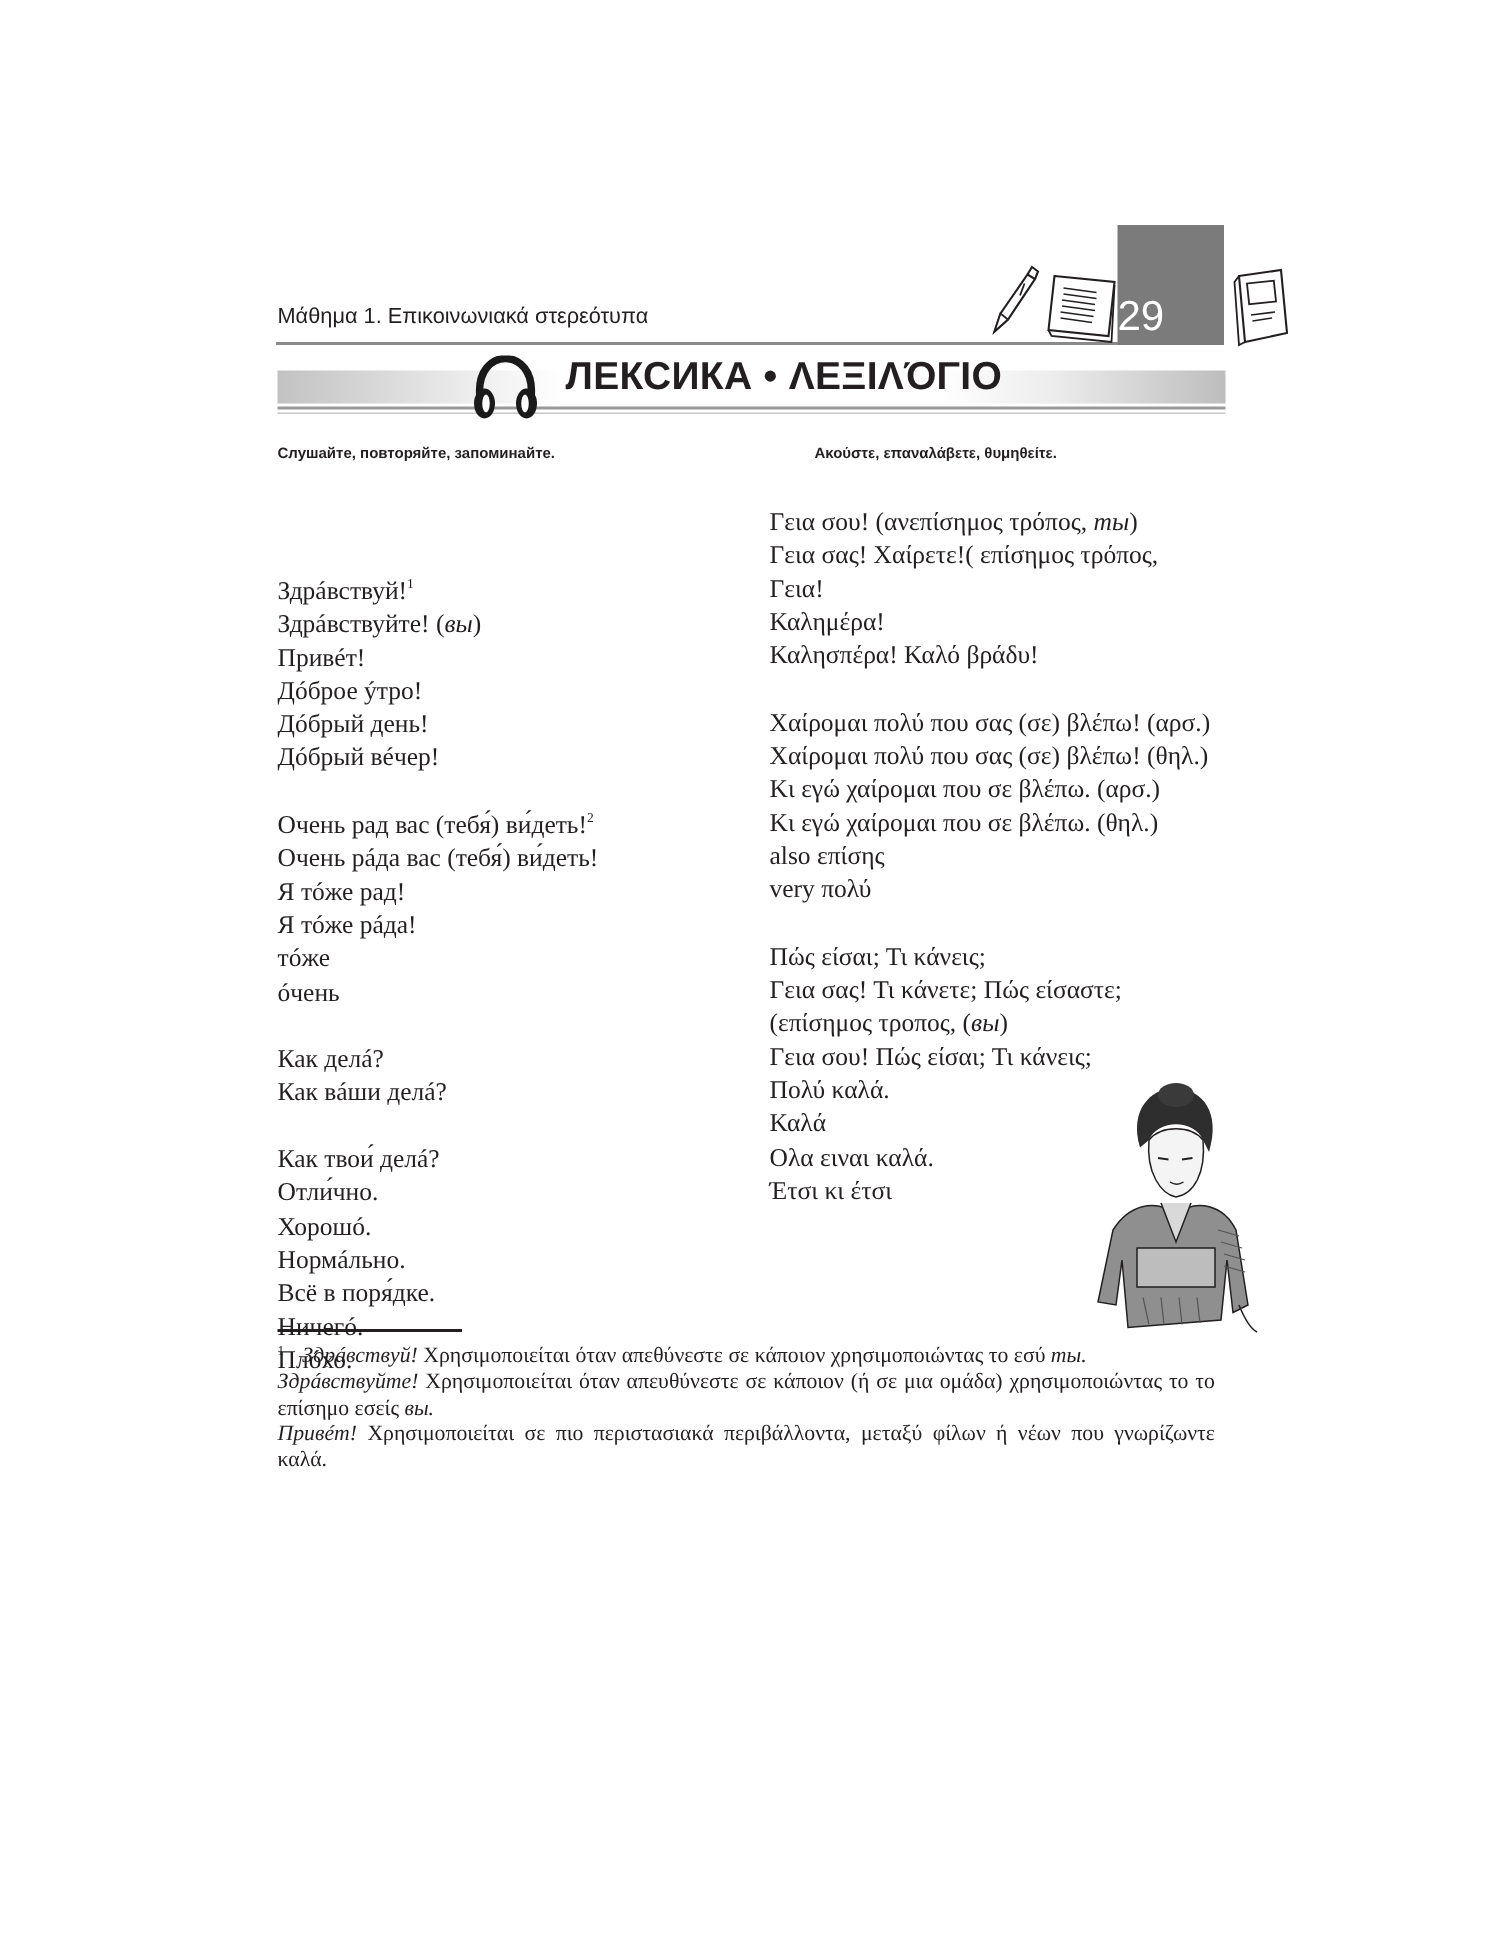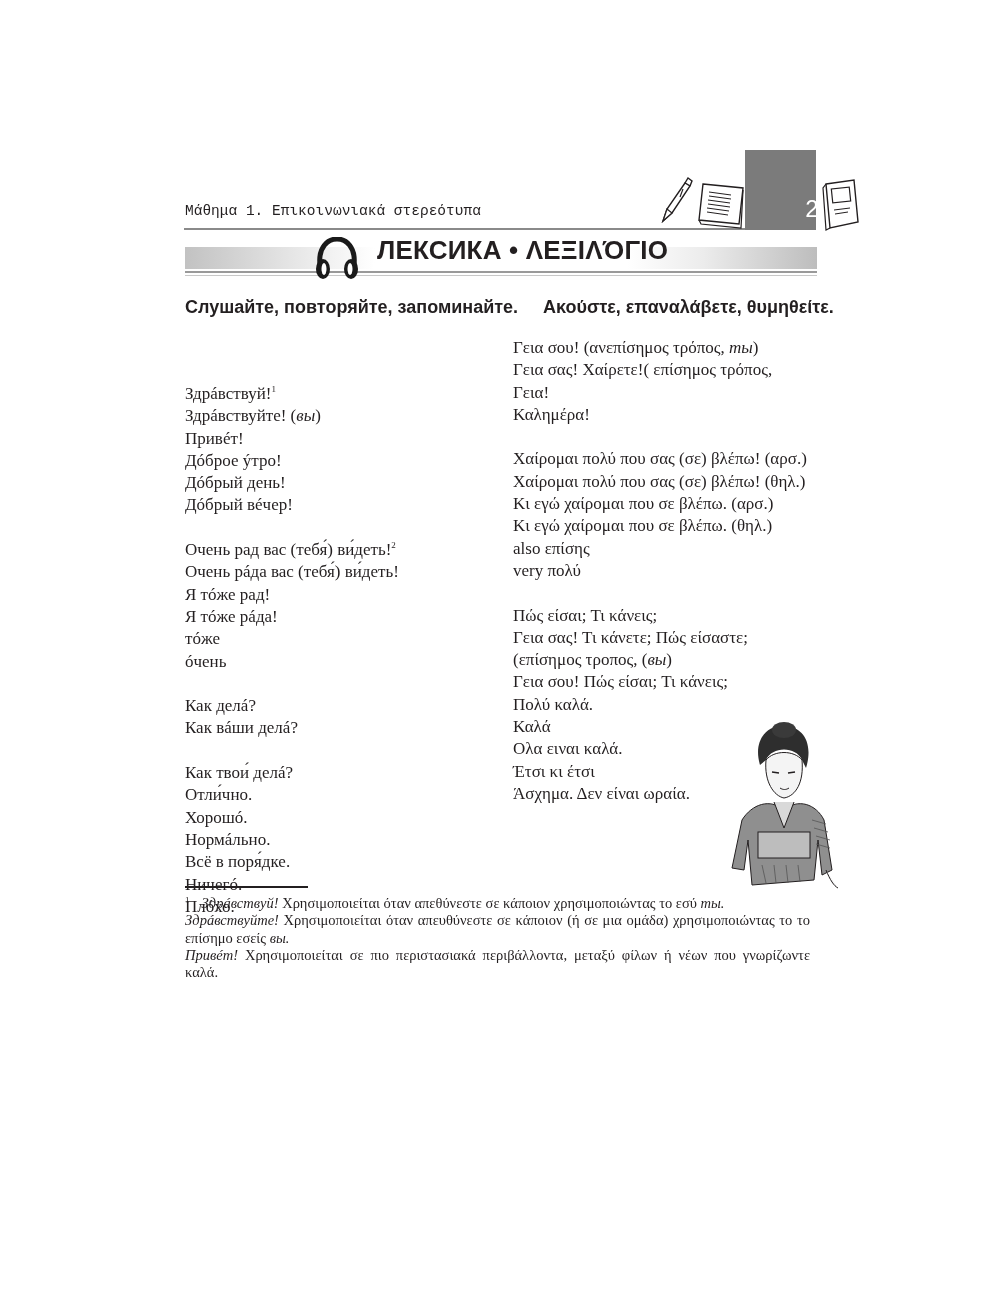--- a/index.html
+++ b/index.html
@@ -1,35 +1,35 @@
 <!DOCTYPE html>
 <html><head>
 <meta charset="utf-8">
 <style>
   html, body { margin:0; padding:0; background:#ffffff; }
   body { width:1000px; height:1300px; position:relative; overflow:hidden; color:#231f20; }
   .sans { font-family:"Liberation Sans", sans-serif; }
   .serif { font-family:"Liberation Serif", serif; }
 
-  #running-head { position:absolute; left:185px; top:203px; font-size:14.5px; color:#231f20;font-family:Liberation Mono, monospace; }
+  #running-head { position:absolute; left:185px; top:203px; font-size:14.5px; color:#231f20; }
   #head-rule { position:absolute; left:184px; top:228px; width:632px; height:2px; background:#8a8a8a; }
   #page-tab { position:absolute; left:745px; top:150px; width:71px; height:80px; background:#7b7b7b; }
-  #page-num { position:absolute; left:745px; top:195px; width:87px; text-align:right; font-size:24px; color:#ffffff; }
+  #page-num { position:absolute; left:745px; top:195px; width:87px; text-align:left; font-size:28px; color:#ffffff; }
   #pen-icon { position:absolute; left:655px; top:175px; width:40px; height:50px; }
   #notebook-icon { position:absolute; left:695px; top:178px; width:55px; height:52px; }
   #book-icon { position:absolute; left:820px; top:178px; width:42px; height:54px; }
 
   #banner { position:absolute; left:185px; top:247px; width:632px; height:22px;
     background:linear-gradient(to right, #c2c2c2 0%, #ececec 20%, #ffffff 30%, #ffffff 70%, #ececec 82%, #bdbdbd 100%); }
   #banner-rule1 { position:absolute; left:185px; top:271px; width:632px; height:2px; background:#9a9a9a; }
   #banner-rule2 { position:absolute; left:185px; top:275px; width:632px; height:1px; background:#c8c8c8; }
   #headphones-icon { position:absolute; left:312px; top:237px; width:50px; height:44px; }
   #section-title { position:absolute; left:377px; top:235px; font-size:26px; font-weight:bold; color:#231f20; letter-spacing:0.2px; }
 
-  .col-head { position:absolute; top:297px; font-size:18px; font-weight:bold; }
+  .col-head { position:absolute; top:297px; font-size:10px; font-weight:bold; }
   #ru-head { left:185px; }
   #gr-head { left:543px; }
 
   .vocab { position:absolute; font-size:17px; line-height:22.3px; }
   .vocab .row { height:22.3px; white-space:nowrap; }
   .vocab .gap { height:22.3px; }
   #ru-col { left:185px; top:337px;margin-top:46px; }
   #gr-col { left:513px; top:337px; }
   sup { font-size:9px; vertical-align:7px; line-height:0; }
 
@@ -117,37 +117,37 @@
   <div class="row">Всё в поря́дке.</div>
   <div class="row">Ничегó.</div>
   <div class="row">Плóхо.</div>
 </div>
 
 <div id="gr-col" class="vocab serif">
   <div class="row"><span>Γεια σου! (ανεπίσημος τρόπος, </span><i>ты</i><span>)</span></div>
   <div class="row">Γεια σας! Χαίρετε!( επίσημος τρόπος,</div>
   <div class="row">Γεια!</div>
   <div class="row">Καλημέρα!</div>
+  <div class="row">Καλησπέρα! Καλό βράδυ!</div>
   <div class="gap"></div>
   <div class="row">Χαίρομαι πολύ που σας (σε)  βλέπω! (αρσ.)</div>
   <div class="row">Χαίρομαι πολύ που σας (σε)  βλέπω! (θηλ.)</div>
   <div class="row">Κι εγώ χαίρομαι που σε βλέπω. (αρσ.)</div>
   <div class="row">Κι εγώ χαίρομαι που σε βλέπω. (θηλ.)</div>
   <div class="row">also επίσης</div>
   <div class="row">very πολύ</div>
   <div class="gap"></div>
   <div class="row">Πώς είσαι; Τι κάνεις;</div>
   <div class="row">Γεια σας!  Τι κάνετε; Πώς  είσαστε;</div>
   <div class="row"><span>(επίσημος τροπος, (</span><i>вы</i><span>)</span></div>
   <div class="row">Γεια σου! Πώς είσαι; Τι κάνεις;</div>
   <div class="row">Πολύ καλά.</div>
   <div class="row">Καλά</div>
   <div class="row">Ολα ειναι καλά.</div>
   <div class="row">Έτσι κι έτσι</div>
-  <div class="row">Άσχημα. Δεν είναι ωραία.</div>
 </div>
 
 <div id="fn-rule"></div>
 <div id="footnotes" class="serif">
   <p><span class="num">1</span><i>Здрáвствуй!</i><span> Χρησιμοποιείται όταν απεθύνεστε σε κάποιον χρησιμοποιώντας το εσύ </span><i>ты.</i></p>
   <p><i>Здрáвствуйте!</i><span> Χρησιμοποιείται όταν απευθύνεστε σε κάποιον (ή σε μια ομάδα) χρησιμοποιώντας το το επίσημο εσείς </span><i>вы.</i></p>
   <p><i>Привéт!</i><span> Χρησιμοποιείται σε πιο περιστασιακά περιβάλλοντα, μεταξύ φίλων ή νέων που γνωρίζωντε καλά.</span></p>
 </div>
 
 <svg id="girl" viewBox="0 0 120 175">

